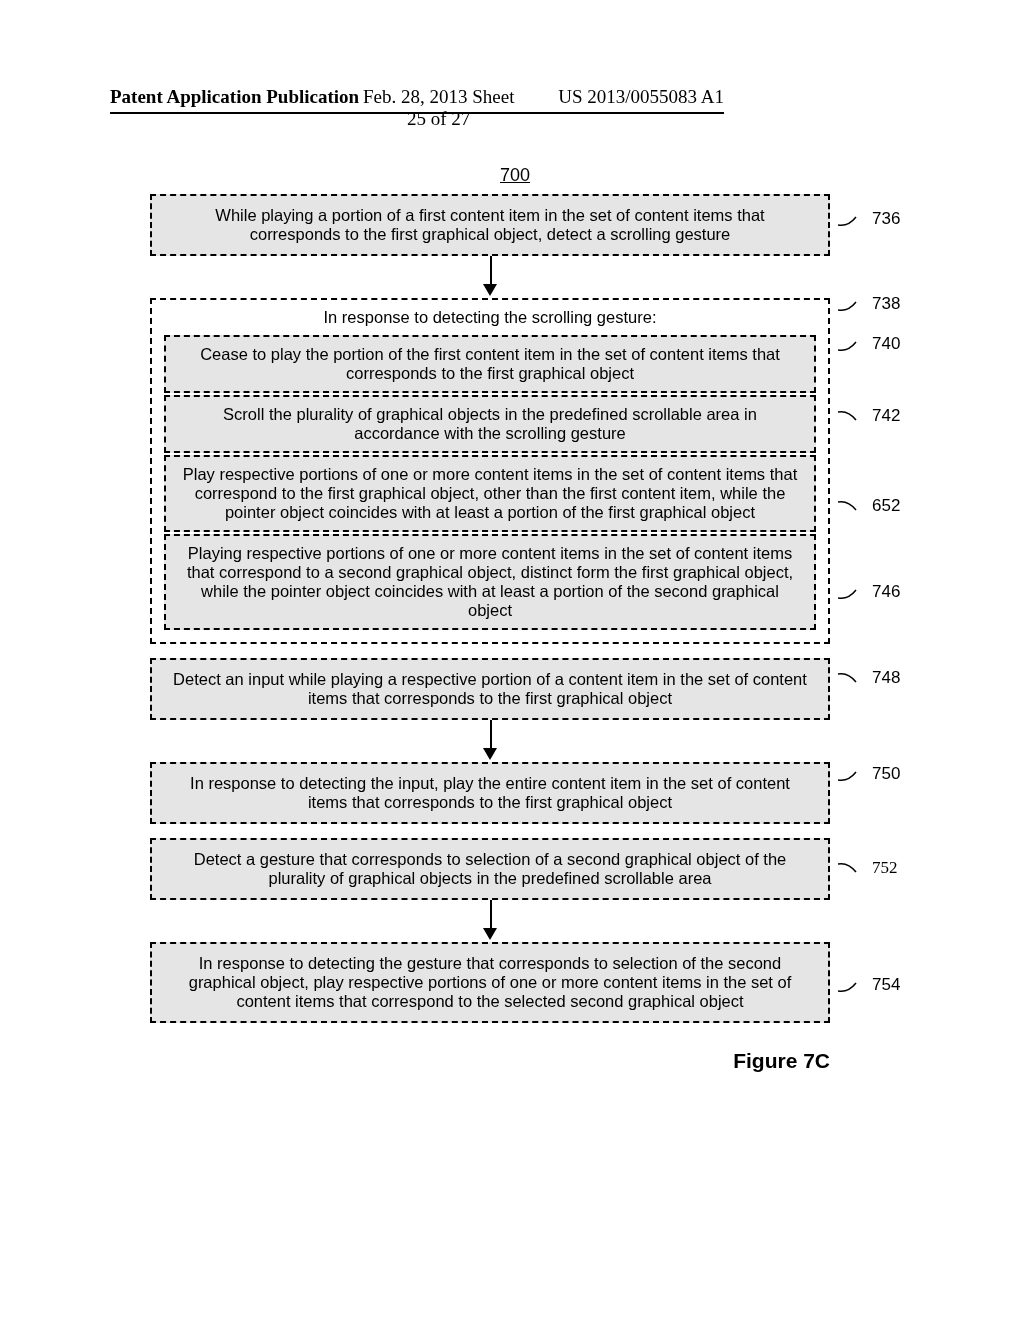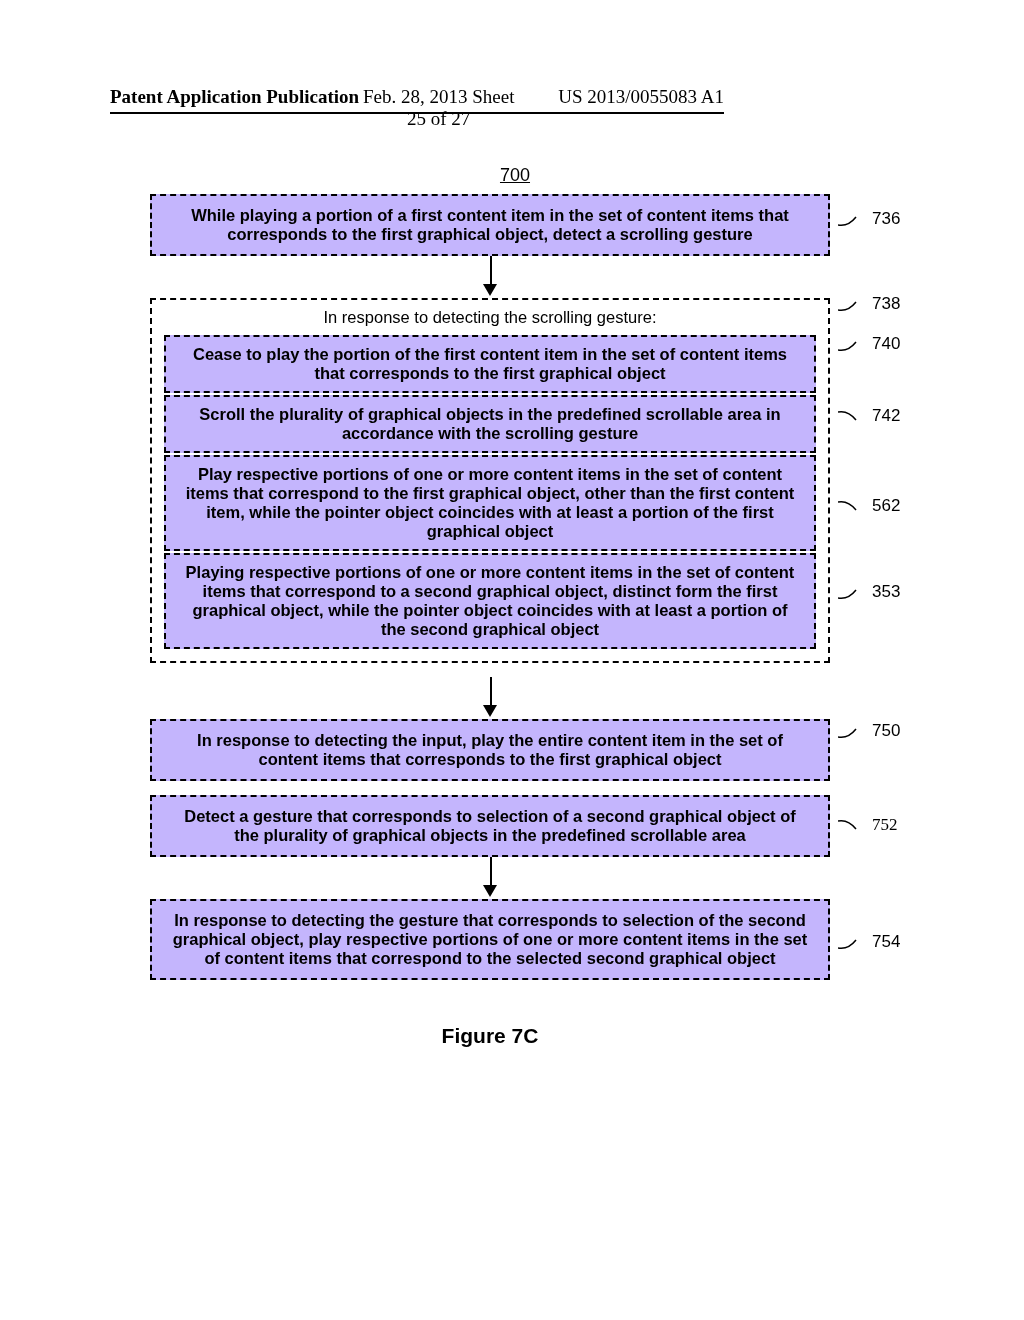--- a/index.html
+++ b/index.html
@@ -41,26 +41,25 @@
     width:730px;
   }
   .fignum{
     text-align:center;
     font-size:18px;
     text-decoration: underline;
     margin-bottom:8px;
   }
   .dbox, .dbox-inner{
     border: 2px dashed #000;
-    background:#c4b5fd;
+    background:#e5e5e5;
     text-align:center;
     font-size:16.5px;
     box-sizing:border-box;
     position:relative;
-    font-weight:bold;
   }
   .dbox{
     width:680px;
     margin:0 0 0 0;
     padding:10px 20px;
   }
   .container{
     width:680px;
     margin:0;
     border:2px dashed #000;
@@ -101,24 +100,24 @@
   }
   .gap{ height:14px; width:680px;}
   .ref{
     position:absolute;
     font-size:17px;
     left:688px;
     white-space:nowrap;
   }
   .ref svg{ vertical-align:middle;}
   .figure-caption{
-    text-align:center;
+    text-align:right;
     font-weight:bold;
     font-size:21px;
-    margin-top:44px;
+    margin-top:26px;
     width:680px;
   }
 </style>
 </head>
 <body>
 
 <div class="page">
 
   <div class="hdr">
     <div class="left">Patent Application Publication</div>
@@ -172,31 +171,39 @@
           </svg><span>740</span>
       </div>
       <div class="ref" style="top:108px;">
         <svg width="34" height="18">
             <path d="M0 4 Q10 2 18 12" stroke="#000" fill="none" stroke-width="1.5"></path>
           </svg><span>742</span>
       </div>
       <div class="ref" style="top:198px;">
         <svg width="34" height="18">
             <path d="M0 4 Q10 2 18 12" stroke="#000" fill="none" stroke-width="1.5"></path>
-          </svg><span>562</span>
+          </svg><span>652</span>
       </div>
       <div class="ref" style="top:284px;">
         <svg width="34" height="18">
             <path d="M0 14 Q10 16 18 6" stroke="#000" fill="none" stroke-width="1.5"></path>
-          </svg><span>353</span>
+          </svg><span>746</span>
       </div>
     </div>
 
     <div class="gap"></div>
 
+    <div style="position:relative;">
+      <div class="dbox">Detect an input while playing a respective portion of a content item in the set of content items that corresponds to the first graphical object</div>
+      <div class="ref" style="top:10px;">
+        <svg width="34" height="18">
+            <path d="M0 4 Q10 2 18 12" stroke="#000" fill="none" stroke-width="1.5"></path>
+          </svg><span>748</span>
+      </div>
+    </div>
 
     <div class="arrow">
         <div class="shaft"></div>
         <div class="head"></div>
       </div>
 
     <div style="position:relative;">
       <div class="dbox">In response to detecting the input, play the entire content item in the set of content items that corresponds to the first graphical object</div>
       <div class="ref" style="top:2px;">
         <svg width="34" height="18">

